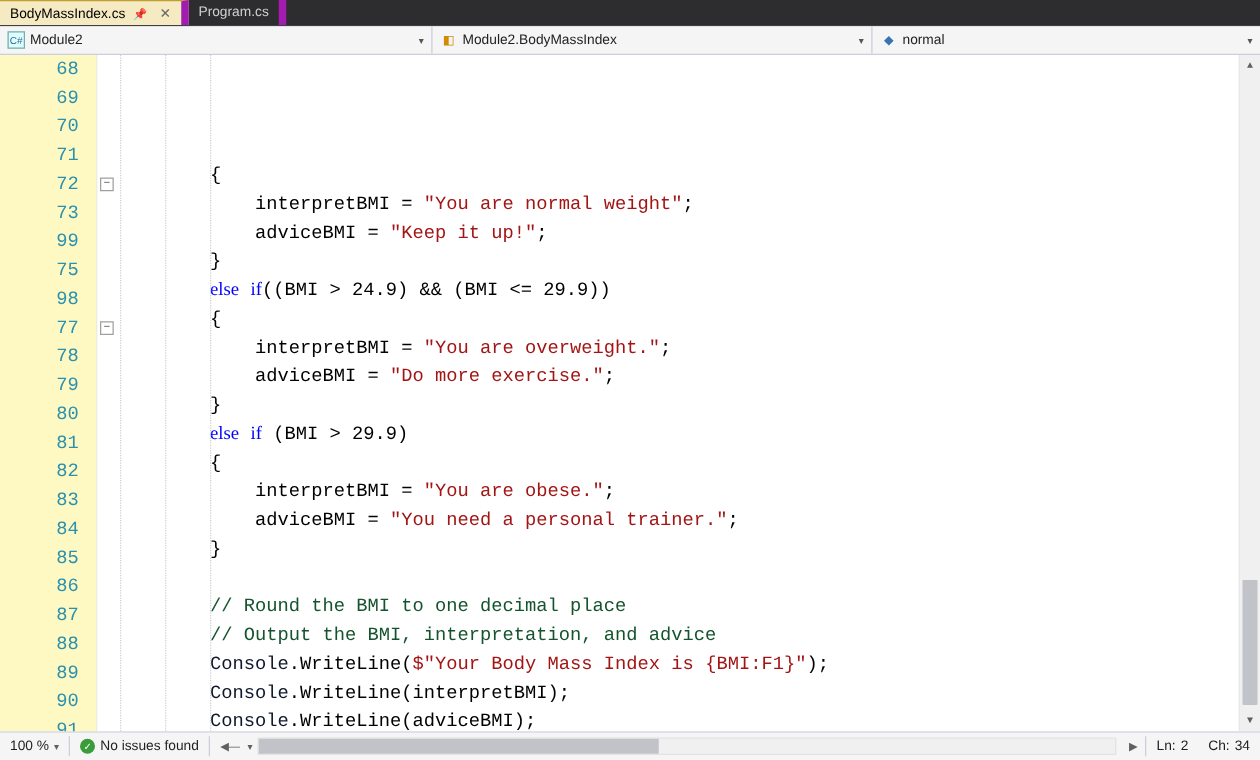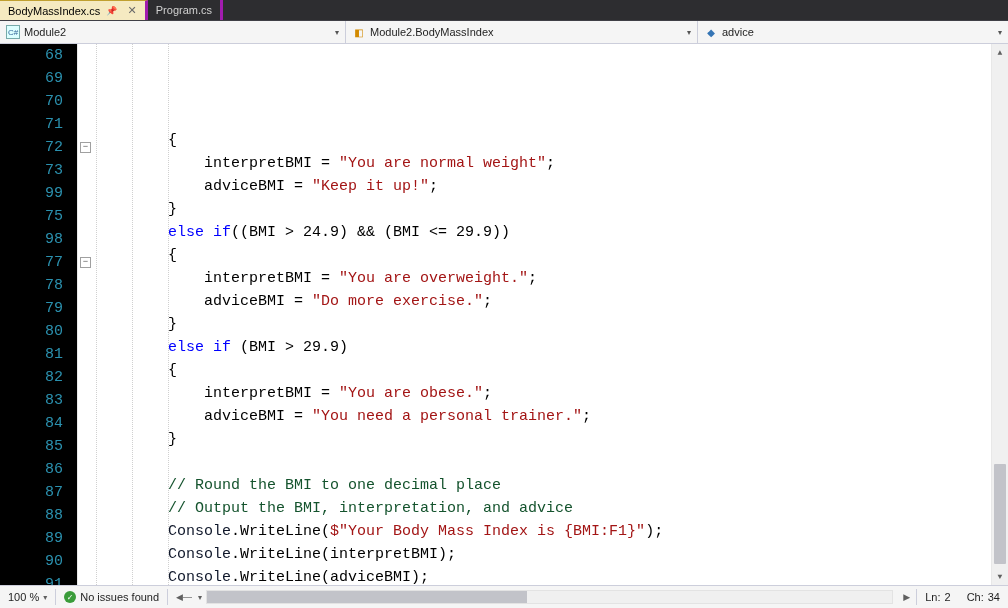--- a/index.html
+++ b/index.html
@@ -20,21 +20,21 @@
       align-items: stretch;
       border-bottom: 1px solid #3f3f46;
     }
     .tab {
       display: flex;
       align-items: center;
       padding: 0 8px;
       color: #d0d0d0;
       font-size: 11px;
       cursor: pointer;
-      border-right: 3px solid #a21caf;
+      border-right: 6px solid #a21caf;
       gap: 6px;
     }
     .tab.active {
       background: #f5eac1;
       color: #000;
       border-top: 1px solid #c0a030;
     }
     .tab .pin { color: #6a6a6a; font-size: 9px; }
     .tab .close { color: #6a6a6a; font-size: 11px; margin-left: 4px; }
     .nav-bar {
@@ -62,21 +62,21 @@
       flex: 1;
       display: flex;
       overflow: hidden;
       position: relative;
       font-family: Consolas, "Courier New", monospace;
       font-size: 15px;
       background: #fff;
     }
     .gutter {
       width: 78px;
-      background: #000000;
+      background: #fef9c3;
       text-align: right;
       color: #2b91af;
       padding-right: 14px;
       border-right: 1px solid #e8e8e8;
       flex-shrink: 0;
     }
     .gutter .ln { height: 23px; line-height: 23px; }
     .fold-col {
       width: 18px;
       flex-shrink: 0;
@@ -97,21 +97,21 @@
       cursor: pointer;
     }
     .code {
       flex: 1;
       white-space: pre;
       overflow: hidden;
       color: #000;
       position: relative;
     }
     .code .line { height: 23px; line-height: 23px; }
-    .tok-kw { color: #0000ff; }
+    .tok-kw { color: #0000ff; font-family: Liberation Serif, serif; }
     .tok-str { color: #a31515; }
     .tok-com { color: #14532d; }
     .tok-type { color: #0f172a; }
     .vscroll {
       width: 17px;
       background: #f0f0f0;
       border-left: 1px solid #e8e8e8;
       position: relative;
       flex-shrink: 0;
     }
@@ -198,21 +198,21 @@
     <span>Module2</span>
     <span class="dd">▾</span>
   </div>
   <div class="nav-seg" style="flex:0 0 352px">
     <span class="nav-icon" style="color:#d28a00">◧</span>
     <span>Module2.BodyMassIndex</span>
     <span class="dd">▾</span>
   </div>
   <div class="nav-seg">
     <span class="nav-icon" style="color:#3575b5">◆</span>
-    <span>advice</span>
+    <span>normal</span>
     <span class="dd">▾</span>
   </div>
 </div>
 
 <div class="editor">
   <div class="gutter" id="gutter">
       <div class="ln">68</div>
       <div class="ln">69</div>
       <div class="ln">70</div>
       <div class="ln">71</div>

